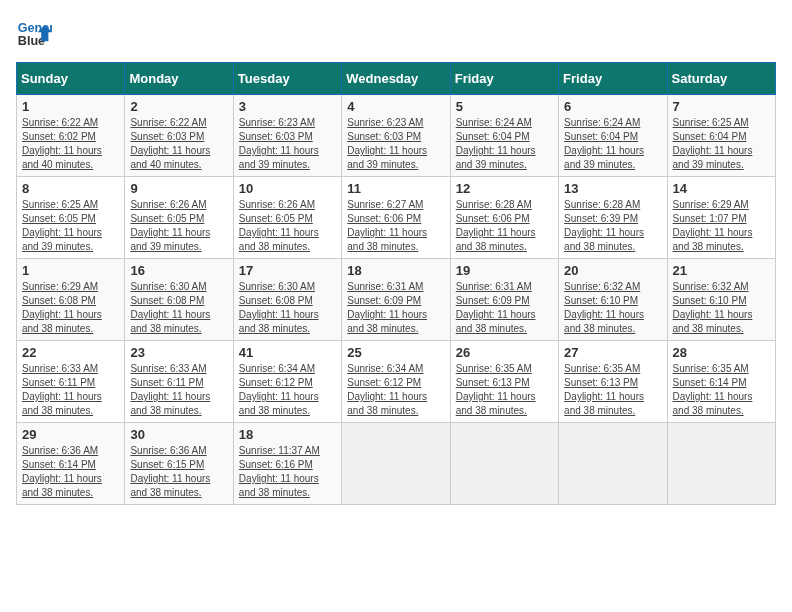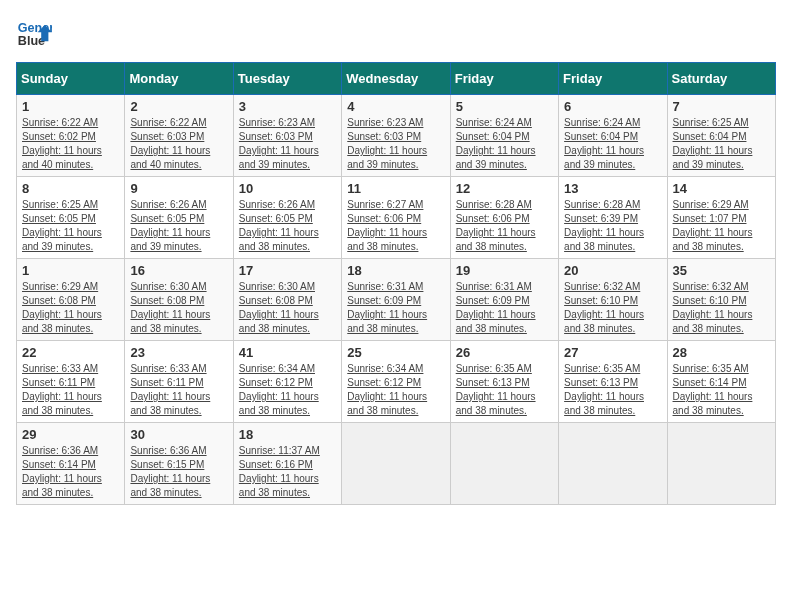--- a/index.html
+++ b/index.html
@@ -254,21 +254,21 @@
 and 38 minutes.</div>
         </td>
         <td>
           <span class="day-num">20</span>
           <div class="day-info">Sunrise: 6:32 AM
 Sunset: 6:10 PM
 Daylight: 11 hours
 and 38 minutes.</div>
         </td>
         <td>
-          <span class="day-num">35</span>
+          <span class="day-num">21</span>
           <div class="day-info">Sunrise: 6:32 AM
 Sunset: 6:10 PM
 Daylight: 11 hours
 and 38 minutes.</div>
         </td>
       </tr>
       <tr>
         <td>
           <span class="day-num">22</span>
           <div class="day-info">Sunrise: 6:33 AM

